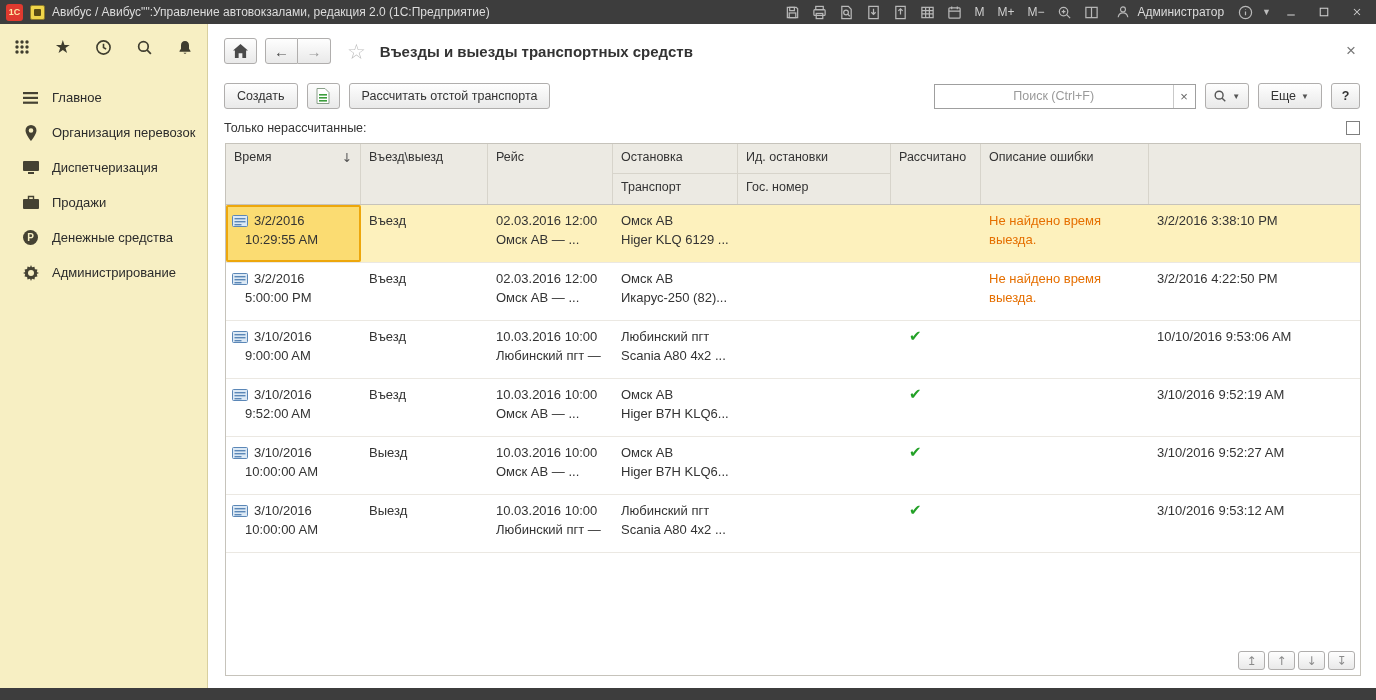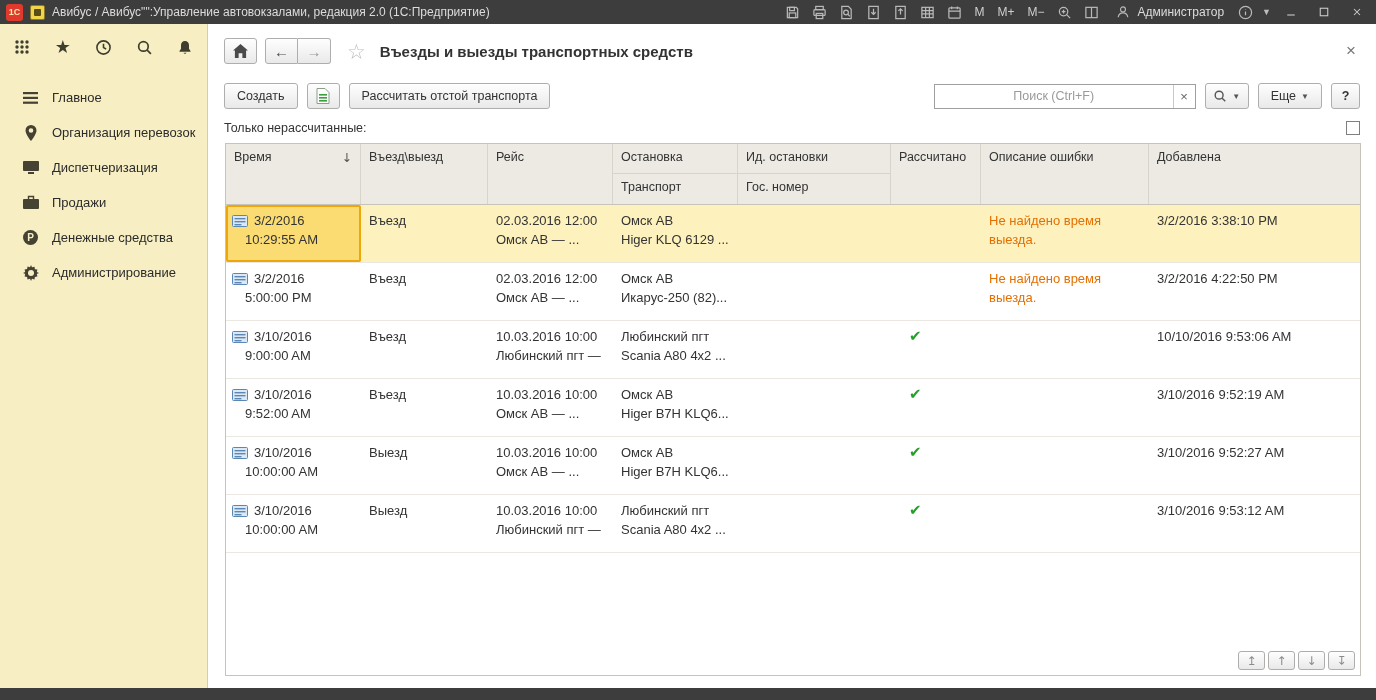--- a/index.html
+++ b/index.html
@@ -370,23 +370,20 @@
             </div>
           <div class="hcell h-stopid r1">
               <span>Ид. остановки</span>
             </div>
           <div class="hcell h-calc">
               <span>Рассчитано</span>
             </div>
           <div class="hcell h-err">
               <span>Описание ошибки</span>
             </div>
-          <div class="hcell h-added">
-              <span>Добавлена</span>
-            </div>
           <div class="hcell h-transport">
               <span>Транспорт</span>
             </div>
           <div class="hcell h-gov">
               <span>Гос. номер</span>
             </div>
         </div>
         <div class="list-body">
             <div class="record selected">
     <div class="cell c-time">

